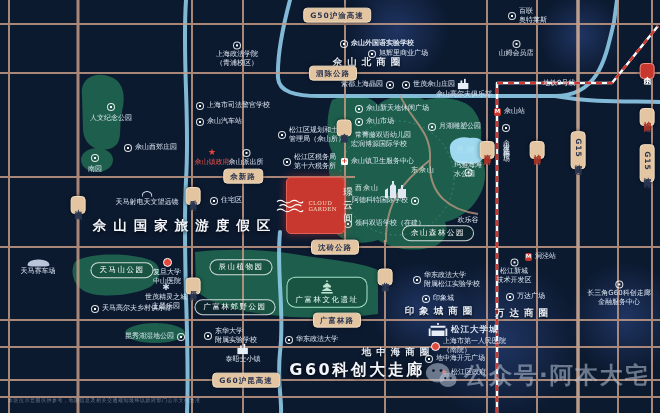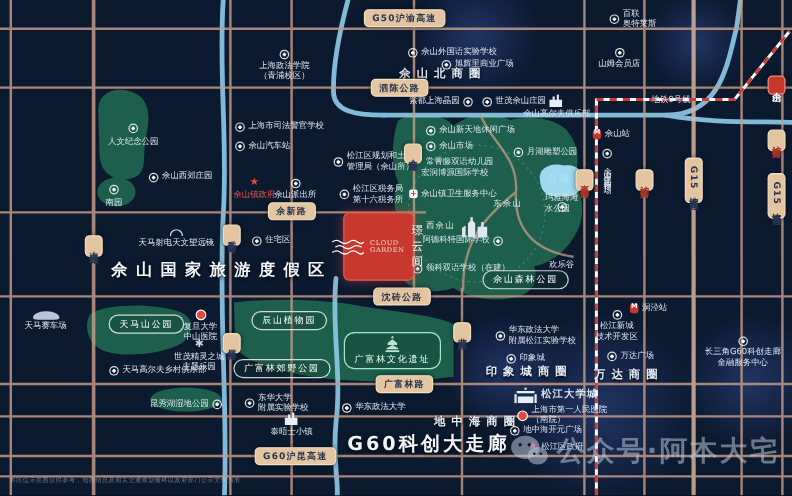--- a/index.html
+++ b/index.html
@@ -390,21 +390,21 @@
           </svg>
         </span>
         <span class="tx">泰晤士小镇</span>
       </div>
       <div class="lb k-poi" style="left: 285px; top: 335px;">
         <span class="icw">
           <i class="ic"></i>
         </span>
         <span class="tx">华东政法大学</span>
       </div>
-      <div class="lb k-poi" style="left: 340px; top: 39px;">
+      <div class="lb k-poi" style="left: 340px; top: 39px; font-weight: bold;">
         <span class="icw">
           <i class="ic"></i>
         </span>
         <span class="tx">佘山外国语实验学校</span>
       </div>
       <div class="lb k-poi" style="left: 368px; top: 49px;">
         <span class="icw">
           <i class="ic"></i>
         </span>
         <span class="tx">旭辉里商业广场</span>

